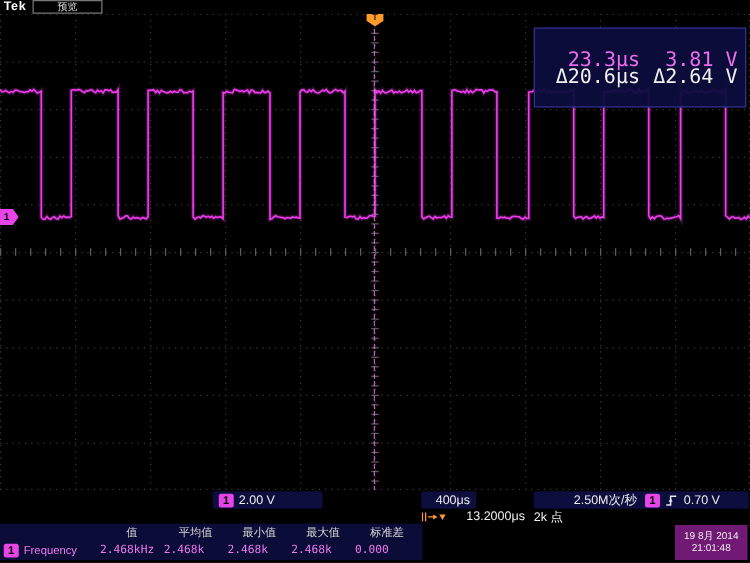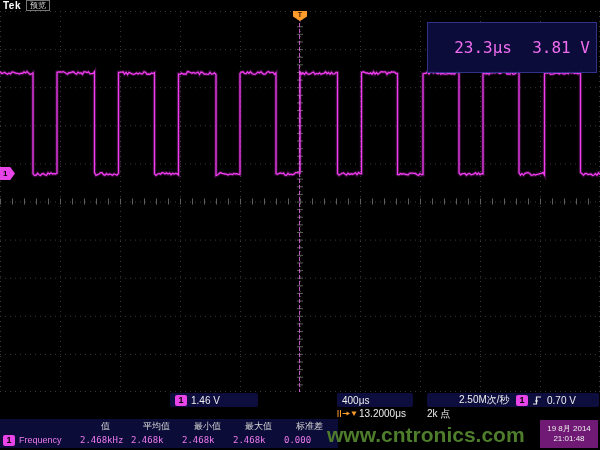--- a/index.html
+++ b/index.html
@@ -4,21 +4,21 @@
 <style>
   * { margin:0; padding:0; box-sizing:border-box; }
   html,body { background:#222; }
   :root { --ch1:#e845e8; --trig:#ff9b2b; }
   .scope {
     position:relative; width:600px; height:450px; background:#000;
     font-family:"Liberation Sans", sans-serif; color:#ddd; overflow:hidden;
   }
   .topbar { position:absolute; left:3px; top:0; height:11px; display:flex; align-items:flex-end; gap:5px; z-index:5; }
   .brand { font-size:10px; font-weight:bold; color:#fff; letter-spacing:.5px; }
-  .mode  { font-size:8px; color:#ddd; border:1px solid #777; padding:0 3px; line-height:9px; }
+  .mode  { font-size:8px; color:#ddd; border:1px solid #777; padding:0 19px; line-height:9px; }
 
   .grat { position:absolute; left:0; top:11px; width:600px; height:381px; }
   .grat svg { position:absolute; left:0; top:0; }
   .trigline { position:absolute; left:299px; top:0; width:1px; height:381px;
     background-image:repeating-linear-gradient(to bottom, rgba(226,100,226,.85) 0 4px, rgba(226,100,226,.12) 4px 6px); }
   .trigmark { position:absolute; left:293px; top:0; width:14px; height:10px; background:var(--trig);
     clip-path:polygon(0 0,100% 0,100% 55%,50% 100%,0 55%);
     display:flex; justify-content:center; color:#3a1c00; font-size:7px; font-weight:bold; line-height:7px; z-index:6; }
   .chmark { position:absolute; left:0; top:156px; width:15px; height:13px; background:var(--ch1);
     clip-path:polygon(0 0,68% 0,100% 50%,68% 100%,0 100%);
@@ -27,26 +27,26 @@
   .cursorbox { position:absolute; right:3px; top:11px; width:170px;
     background:rgba(13,13,62,.95); border:1px solid #31318c; padding:18px 6px;
     font-family:"DejaVu Sans Mono", monospace; font-size:16px; line-height:13px; z-index:4; }
   .cursorbox .row { display:flex; }
   .cursorbox .row span { flex:1; text-align:right; }
   .crow-a, .crow-b { color:#f06df0; }
   .crow-d { color:#f0f0f0; }
 
   .box { position:absolute; height:14px; background:#0d0d3e; border-radius:2px;
     display:flex; align-items:center; gap:4px; padding:0 5px; font-size:10px; color:#eee; white-space:nowrap; z-index:3; }
-  .plain { position:absolute; display:flex; align-items:center; gap:2px; font-size:10px; color:#eee; height:11px; z-index:3; }
+  .plain { position:absolute; display:flex; align-items:center; gap:16px; font-size:10px; color:#eee; height:11px; z-index:3; }
   .badge { display:inline-block; min-width:12px; height:11px; background:var(--ch1); color:#000;
     font-size:9px; font-weight:bold; line-height:11px; text-align:center; border-radius:2px; }
 
   .chscale  { left:170px; top:393px; width:88px; }
-  .tbox     { left:337px; top:393px; width:76px; justify-content:flex-start; }
+  .tbox     { left:337px; top:393px; width:44px; justify-content:flex-end; }
   .delayrow { left:337px; top:408px; }
   .ratebox  { left:427px; top:393px;padding-left:32px; }
   .recordrow{ left:427px; top:408px; }
   .trigbox  { left:511px; top:393px; width:88px; }
 
   .meas { position:absolute; left:0; top:419px; width:338px; height:29px; background:#0c0c38; font-size:9px; z-index:2; }
   .meas .hrow { display:flex; height:14px; align-items:center; color:#d8d8d8; }
   .meas .sp   { width:80px; }
   .meas .col  { width:51px; text-align:center; }
   .meas .drow { display:flex; height:14px; align-items:center; }
@@ -201,26 +201,30 @@
     <div class="trigmark">
       <span>T</span>
     </div>
     <div class="chmark">1</div>
 
     <div class="cursorbox">
       <div class="row crow-a">
         <span>23.3μs</span>
         <span>3.81 V</span>
       </div>
+      <div class="row crow-d">
+        <span>Δ20.6μs</span>
+        <span>Δ2.64 V</span>
+      </div>
     </div>
   </div>
 
   <div class="box chscale">
     <span class="badge">1</span>
-    <span>1.46 V</span>
+    <span>2.00 V</span>
   </div>
 
   <div class="box tbox">
     <span>400μs</span>
   </div>
 
   <div class="plain delayrow">
     <svg width="20" height="9" viewBox="0 0 20 9">
       <path d="M1 1v7" stroke="#ff9b2b" fill="none"></path>
       <path d="M3.5 1v7" stroke="#ff9b2b" fill="none"></path>
@@ -268,14 +272,13 @@
       <span class="val">2.468k</span>
       <span class="val">0.000</span>
     </div>
   </div>
 
   <div class="clock">
     <span>19 8月 2014</span>
     <span>21:01:48</span>
   </div>
 
-  <div class="wm">www.cntronics.com</div>
 </div>
 
 </body></html>

